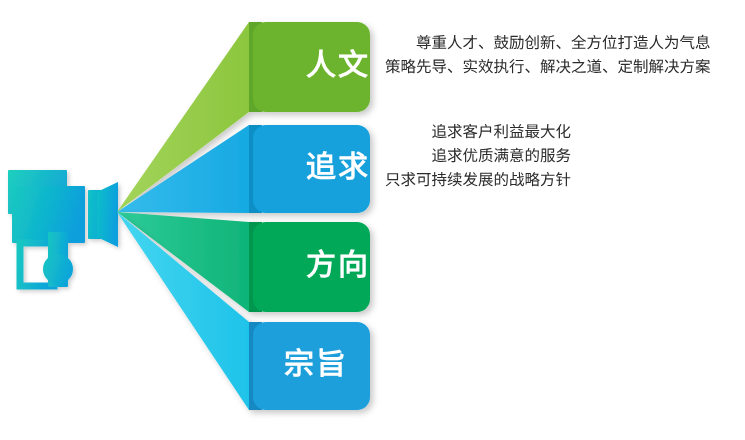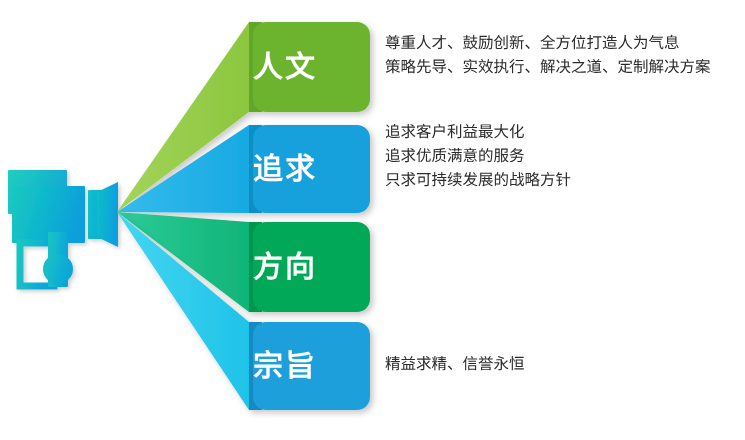--- a/index.html
+++ b/index.html
@@ -21,32 +21,32 @@
   }
   
   .box-label{
     position:absolute;
     color:#ffffff;
     font-weight:bold;
     font-size:30px;
     letter-spacing:2px;
     line-height:1;
     white-space:nowrap;
-    text-align:left;
-    font-family:Liberation Serif, serif;
+    text-align:right;
+    font-family:Liberation Mono, monospace;
   }
   .desc{
     position:absolute;
     color:#2b2b2b;
     font-size:15.5px;
     line-height:24px;
     white-space:nowrap;
     font-family:"DejaVu Sans","Liberation Sans",sans-serif;
   }
-  .desc div{white-space:nowrap;}
+  .desc div{white-space:nowrap;text-align:right;}
   .hit{
     position:absolute;
     background:transparent;
   }
 </style>
 </head>
 <body>
 
 <div id="stage">
 
@@ -152,23 +152,20 @@
     <div>策略先导、实效执行、解决之道、定制解决方案</div>
   </div>
 
   <div class="desc" style="left:385px; top:120px;">
     <div>追求客户利益最大化</div>
     <div>追求优质满意的服务</div>
     <div>只求可持续发展的战略方针</div>
   </div>
 
 
-  <div class="desc" style="left:385px; top:352px;">
-    <div>精益求精、信誉永恒</div>
-  </div>
 
   <div class="hit" style="left:249px;top:22px;width:121px;height:90px;"></div>
   <div class="hit" style="left:249px;top:125px;width:121px;height:88px;"></div>
   <div class="hit" style="left:249px;top:222px;width:121px;height:90px;"></div>
   <div class="hit" style="left:249px;top:322px;width:121px;height:88px;"></div>
   <div class="hit" style="left:8px;top:170px;width:112px;height:120px;"></div>
 
 </div>
 
 </body></html>

